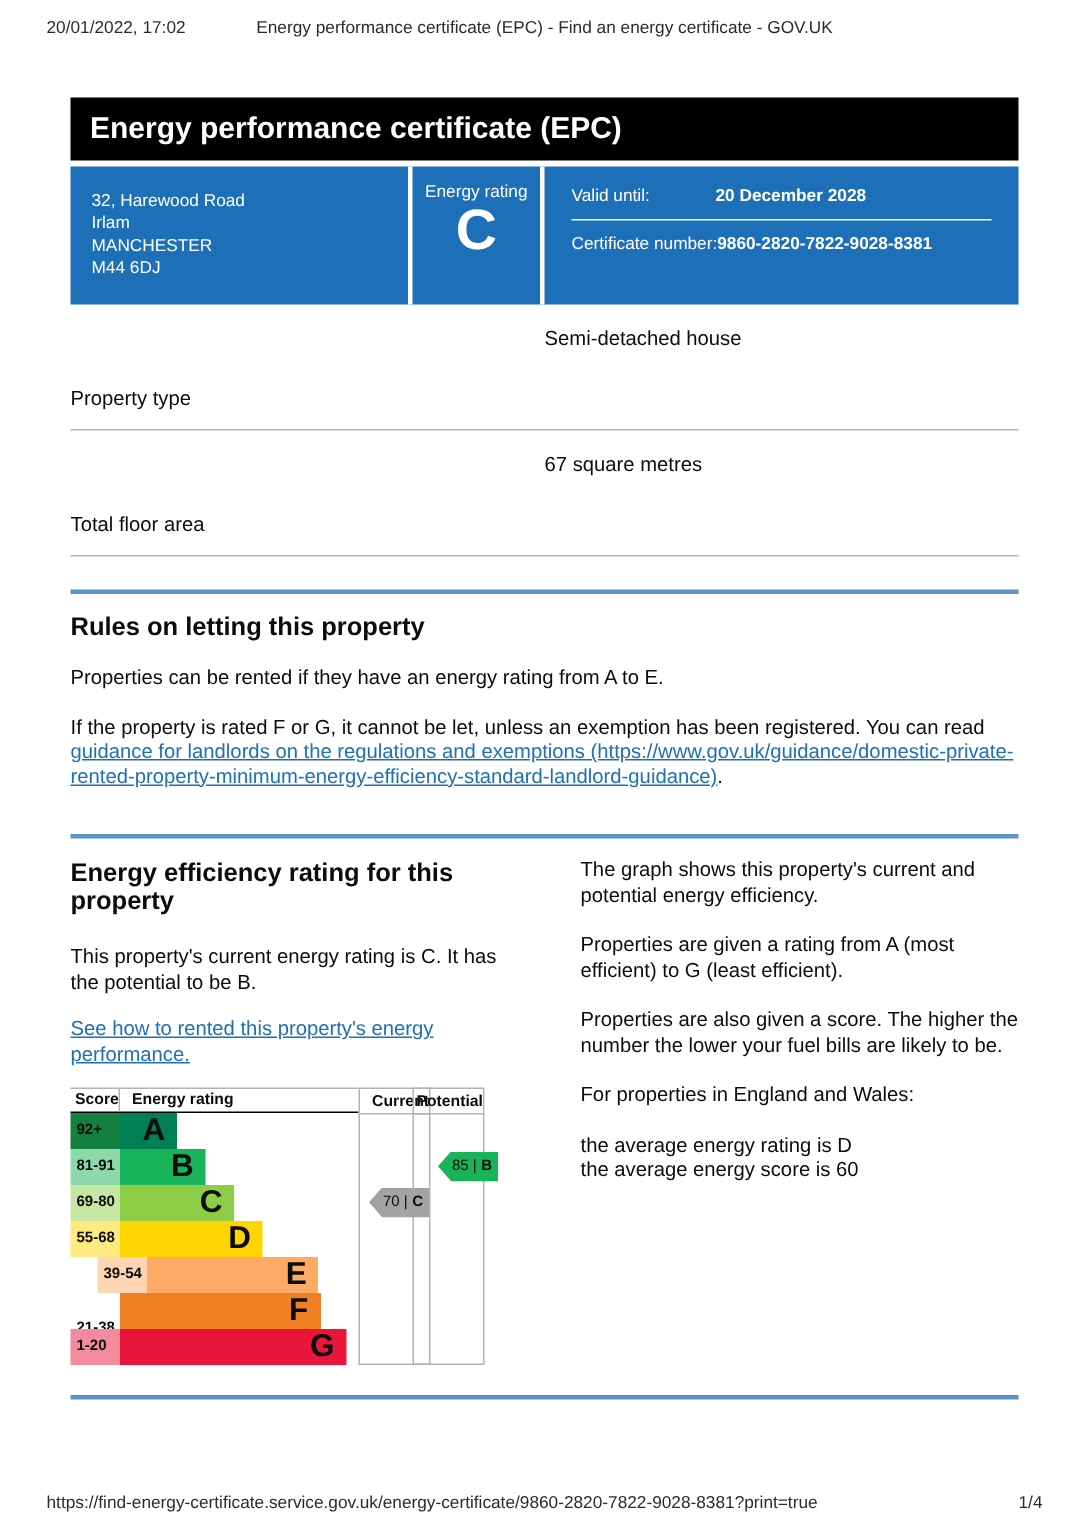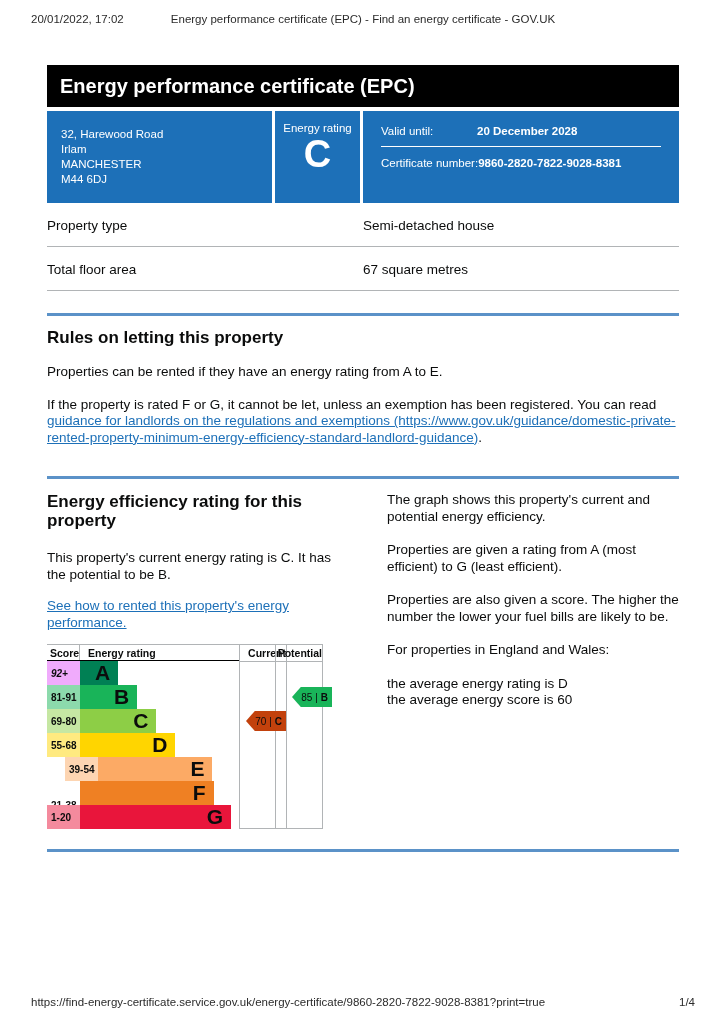--- a/index.html
+++ b/index.html
@@ -29,21 +29,21 @@
   .cell-rating .rating-label { font-size:11.5px; }
   .cell-rating .rating-value { font-size:38px; font-weight:bold; line-height:40px; }
   .cell-validity { flex:1; padding:14px 18px; font-size:11.5px; }
   .cell-validity .row { display:flex; align-items:baseline; }
   .cell-validity .lbl-fixed { display:inline-block; width:96px; }
   .cell-validity .val { font-weight:bold; }
   .white-rule { border:none; border-top:1px solid #fff; margin:9px 0 10px; }
 
   
   .detail-row { display:flex; padding:15px 0 13px; border-bottom:1px solid #b1b4b6; font-size:13.5px; }
-  .detail-row .dlabel { flex:0 0 316px; }
+  .detail-row .dlabel { flex:0 0 316px;margin-top:40px; }
   .detail-row .dvalue { flex:1; }
 
   hr.blue-divider { border:none; border-top:3px solid #5b92c8; margin-top:22px; }
 
   h2.section-heading { margin-top:12px; font-size:17px; font-weight:bold; line-height:20px; }
   p.body-text { margin-top:16px; font-size:13.5px; line-height:16.5px; }
   .link { color:#1d70b8; text-decoration:underline; cursor:pointer; }
 
   hr.blue-divider.before-two-col { margin-top:30px; }
 
@@ -147,21 +147,21 @@
         <p class="body-text">This property's current energy rating is C. It has the potential to be B.</p>
         <a class="link improve-link">See how to rented this property's energy performance.</a>
 
         <div class="epc-chart">
           <div class="chart-head">
             <span class="h-score">Score</span>
             <span class="h-rating">Energy rating</span>
           </div>
           <div class="chart-rows">
             <div class="band-row">
-              <span class="score-cell" style="background: #f0abfc; font-style: italic;">92+</span>
+              <span class="score-cell" style="background: #15803d;">92+</span>
               <span class="bar-track">
                   <span class="band-bar" style="width: 24%; background: rgb(0, 128, 84);">
                     <span>A</span>
                   </span>
                 </span>
             </div>
             <div class="band-row">
               <span class="score-cell" style="background: rgb(140, 218, 172);">81-91</span>
               <span class="bar-track">
                   <span class="band-bar" style="width: 36%; background: rgb(25, 180, 89);">
@@ -209,21 +209,21 @@
                   </span>
                 </span>
             </div>
           </div>
           <div class="chart-col current-col">
             <div class="col-header">Current</div>
           </div>
           <div class="chart-col potential-col">
             <div class="col-header">Potential</div>
           </div>
-          <div class="rating-arrow current-arrow" style="background: #c2410c; top: 67px;">
+          <div class="rating-arrow current-arrow" style="background: #a3a3a3; top: 67px;">
               <span>70 |</span>
               <b>C</b>
             </div>
           <div class="rating-arrow potential-arrow" style="background: rgb(25, 180, 89); top: 43px;">
               <span>85 |</span>
               <b>B</b>
             </div>
         </div>
       </div>
 

